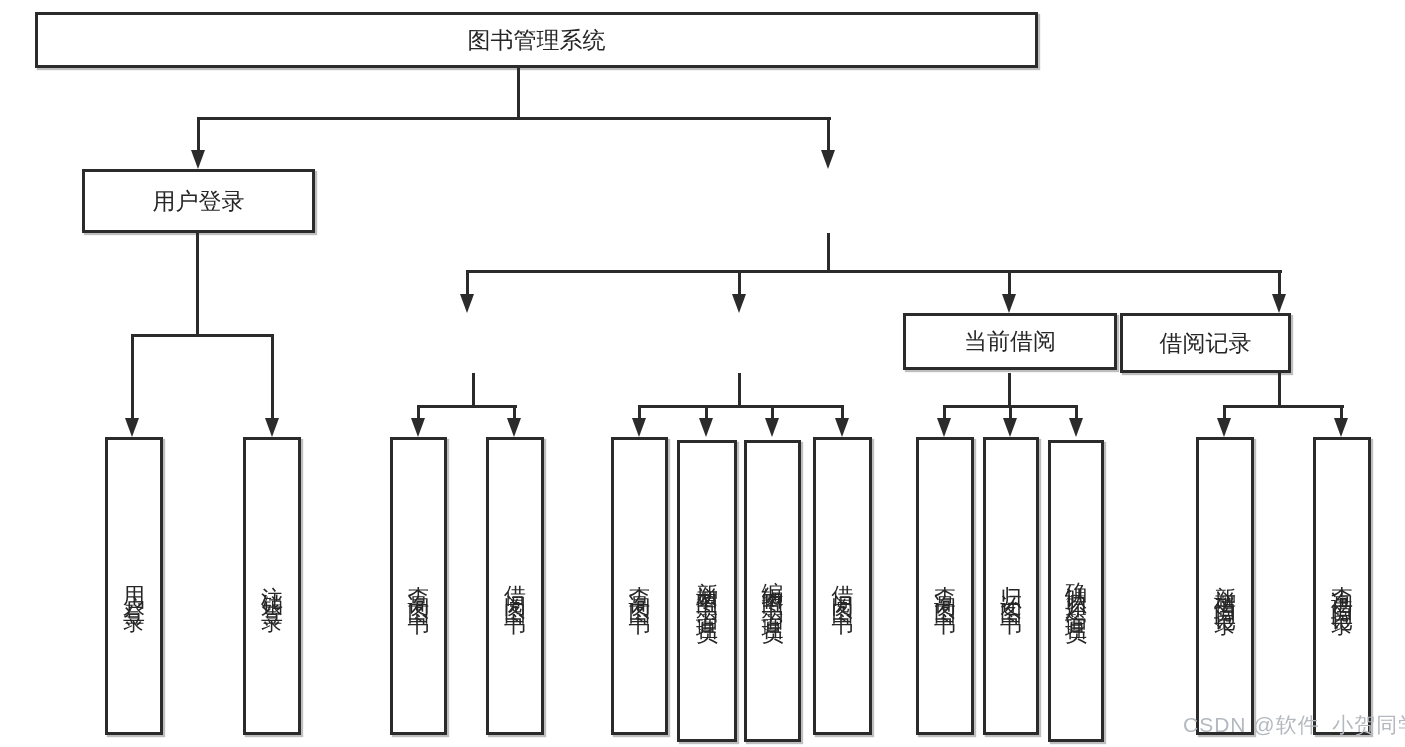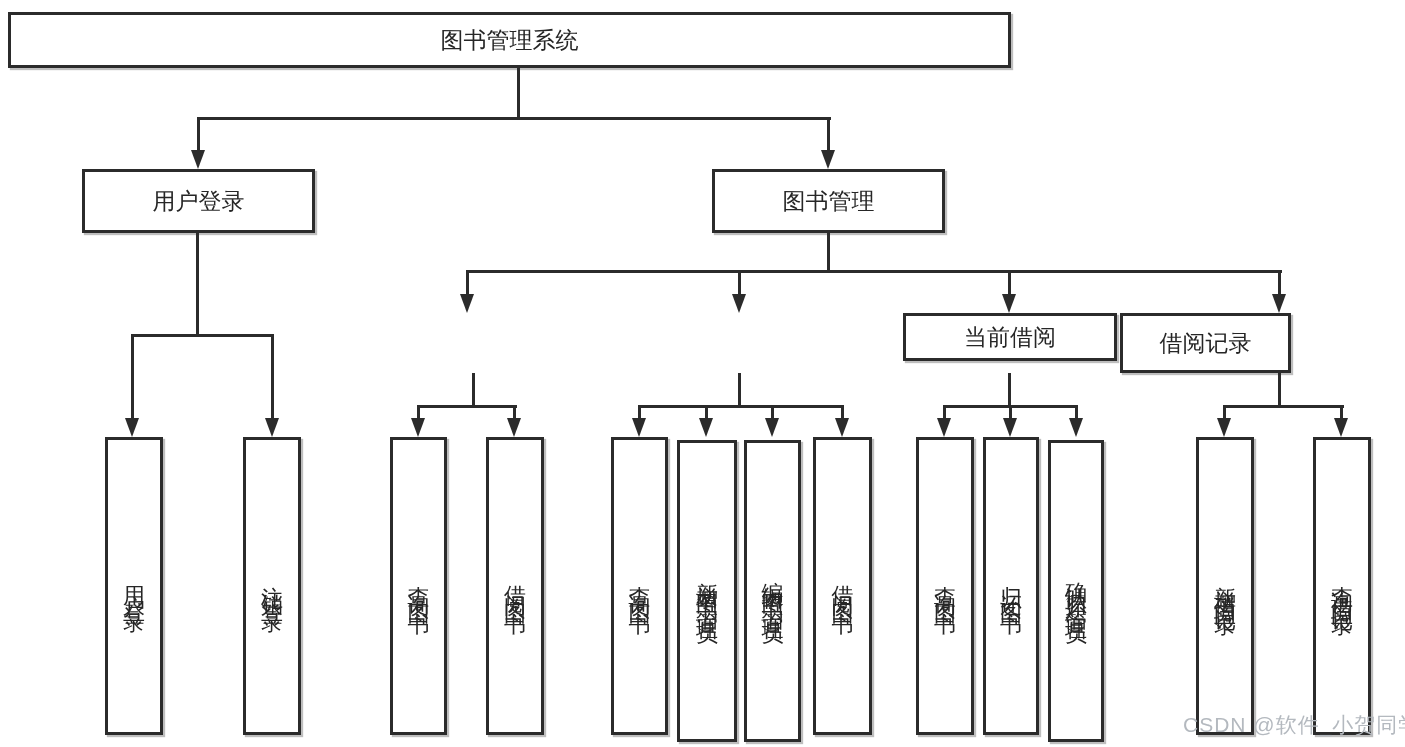--- a/index.html
+++ b/index.html
@@ -29,57 +29,54 @@
   .watermark{
     position:absolute;left:1183px;top:711px;width:222px;
     font-size:21px;color:#b4b9bf;letter-spacing:1px;white-space:nowrap;
   }
 </style>
 </head>
 <body>
 
 <div id="canvas">
 
-  <div class="box" style="left:8px;top:12px;width:1003px;height:56px">
+  <div class="box" style="left:35px;top:12px;width:1003px;height:56px">
     <span>图书管理系统</span>
   </div>
 
   <div class="vl" style="left:517px;top:68px;height:50px"></div>
   <div class="hl" style="left:197px;top:117px;width:634px"></div>
   <div class="vl" style="left:197px;top:117px;height:36px"></div>
   <div class="arr" style="left:191px;top:150px"></div>
   <div class="vl" style="left:827px;top:117px;height:36px"></div>
   <div class="arr" style="left:821px;top:150px"></div>
 
   <div class="box" style="left:82px;top:169px;width:233px;height:64px">
     <span>用户登录</span>
-  </div>
-  <div class="box" style="left:712px;top:169px;width:233px;height:64px">
-    <span>图书管理</span>
   </div>
 
   <div class="vl" style="left:196px;top:233px;height:104px"></div>
   <div class="hl" style="left:131px;top:334px;width:143px"></div>
   <div class="vl" style="left:131px;top:334px;height:86px"></div>
   <div class="arr" style="left:125px;top:418px"></div>
   <div class="vl" style="left:271px;top:334px;height:86px"></div>
   <div class="arr" style="left:265px;top:418px"></div>
 
   <div class="vl" style="left:827px;top:233px;height:40px"></div>
   <div class="hl" style="left:466px;top:270px;width:816px"></div>
   <div class="vl" style="left:466px;top:270px;height:27px"></div>
   <div class="arr" style="left:460px;top:294px"></div>
   <div class="vl" style="left:738px;top:270px;height:27px"></div>
   <div class="arr" style="left:732px;top:294px"></div>
   <div class="vl" style="left:1008px;top:270px;height:27px"></div>
   <div class="arr" style="left:1002px;top:294px"></div>
   <div class="vl" style="left:1278px;top:270px;height:27px"></div>
   <div class="arr" style="left:1272px;top:294px"></div>
 
-  <div class="box" style="left:903px;top:313px;width:214px;height:48px">
+  <div class="box" style="left:903px;top:313px;width:214px;height:57px">
     <span>当前借阅</span>
   </div>
   <div class="box" style="left:1120px;top:313px;width:171px;height:60px">
     <span>借阅记录</span>
   </div>
 
   <div class="vl" style="left:472px;top:373px;height:35px"></div>
   <div class="hl" style="left:417px;top:405px;width:100px"></div>
   <div class="vl" style="left:417px;top:405px;height:16px"></div>
   <div class="arr" style="left:411px;top:418px"></div>

